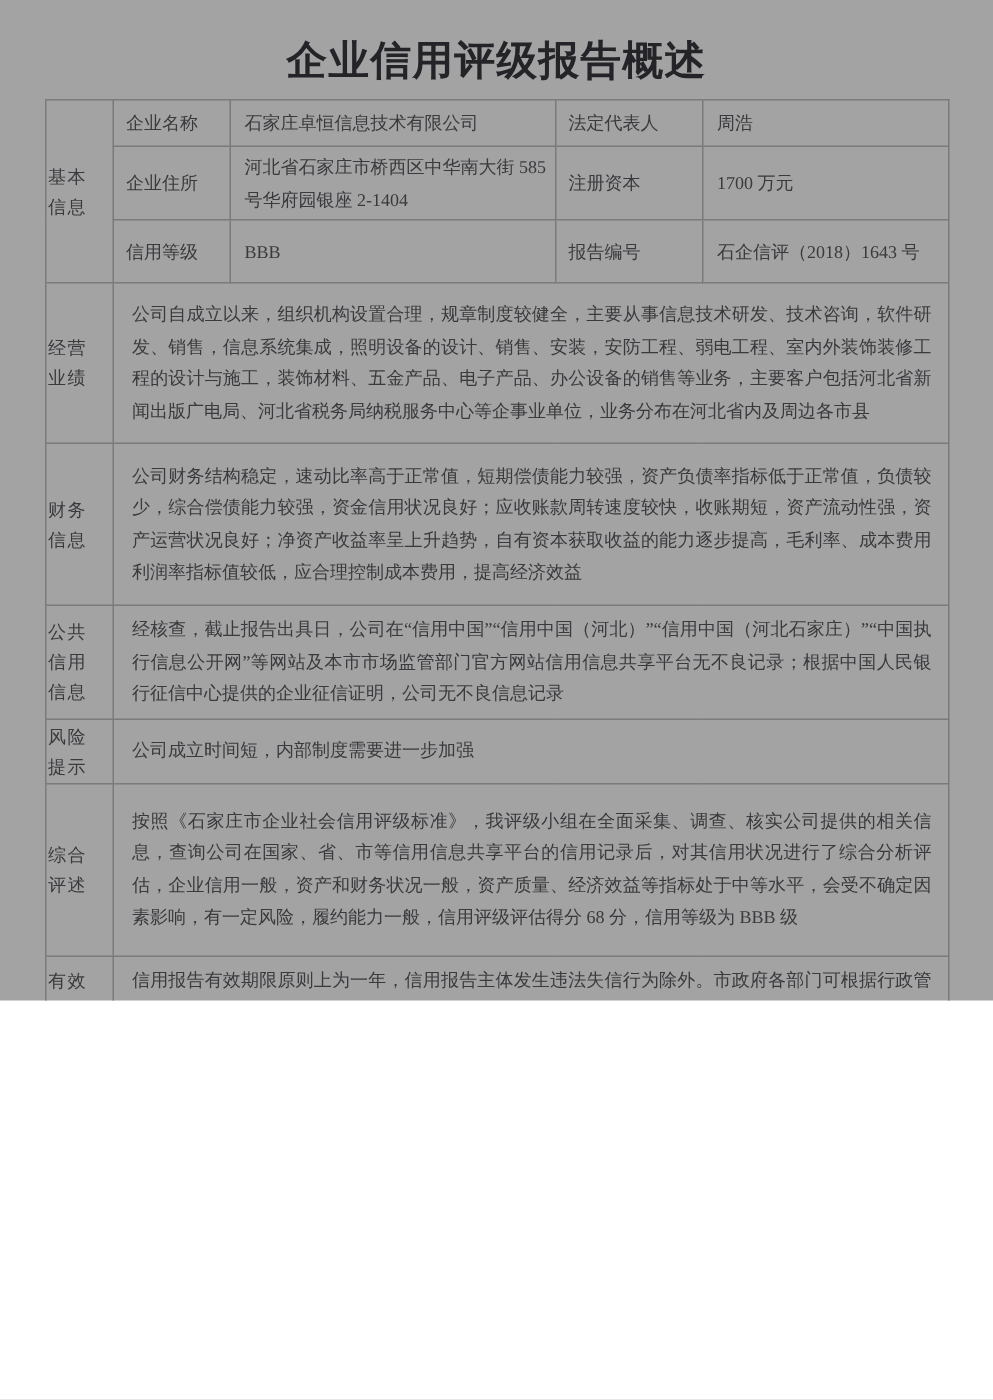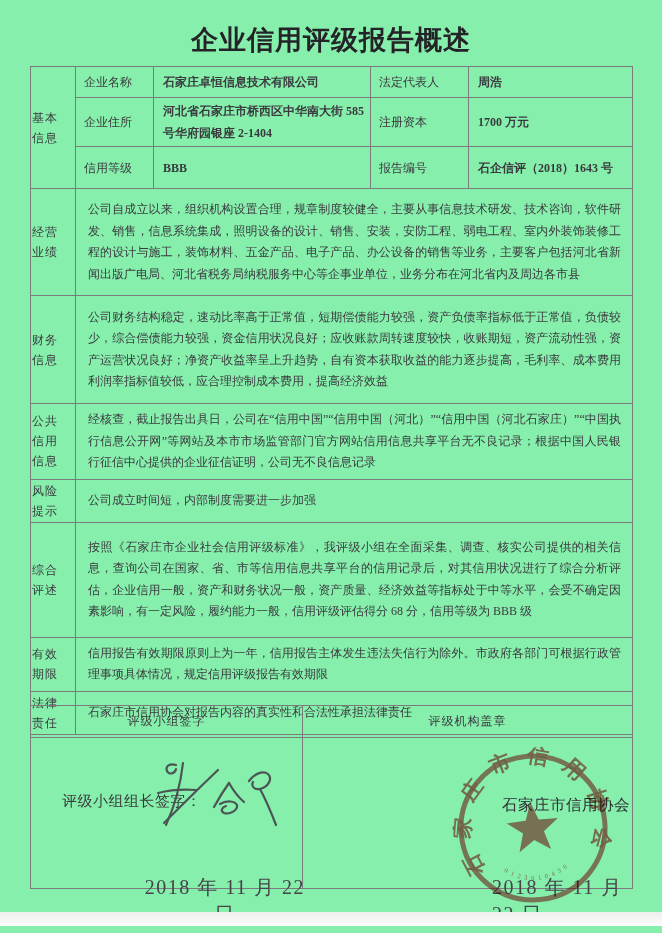--- a/index.html
+++ b/index.html
@@ -4,22 +4,22 @@
 <style>
   html,body{margin:0;padding:0;}
   body{
     width:662px;height:933px;
     background:#ffffff;
     font-family:"Liberation Serif","DejaVu Serif",serif;
     color:#3a3a3e;
     -webkit-font-smoothing:antialiased;
   }
   .page{
-    position:relative;width:662px;height:933px;
-    background:#86efac;overflow:hidden;
+    position:relative;width:662px;height:667px;
+    background:#a3a3a3;overflow:hidden;
   }
   .doc-title{
     position:absolute;top:22px;left:0;width:662px;
     text-align:center;font-size:27px;font-weight:bold;
     letter-spacing:1px;color:#242428;
   }
   table{border-collapse:collapse;table-layout:fixed;}
   .main-table{
     position:absolute;left:30px;top:66px;width:602px;
   }
@@ -30,21 +30,21 @@
     border:1px solid #7b7b7e;
     font-size:12px;color:#3a3a3e;
     vertical-align:middle;
     overflow:hidden;
   }
   td.sec{
     text-align:left;white-space:pre-line;line-height:20px;
     letter-spacing:1px;
   }
   td.fld{padding:0 4px 0 8px;line-height:20px;}
-  td.val{padding:2px 6px 2px 9px;line-height:22px;font-weight:bold;}
+  td.val{padding:2px 6px 2px 9px;line-height:22px;}
   td.txt{
     padding:5px 11px 5px 12px;
     text-align:justify;text-justify:inter-ideograph;
     line-height:21.5px;
   }
   td.sign-header{text-align:center;letter-spacing:1px;}
   td.sign-cell{vertical-align:top;position:relative;}
   .leader-label{
     position:absolute;left:62px;top:792px;font-size:15px;
     color:#3a3a3e;letter-spacing:0.5px;

